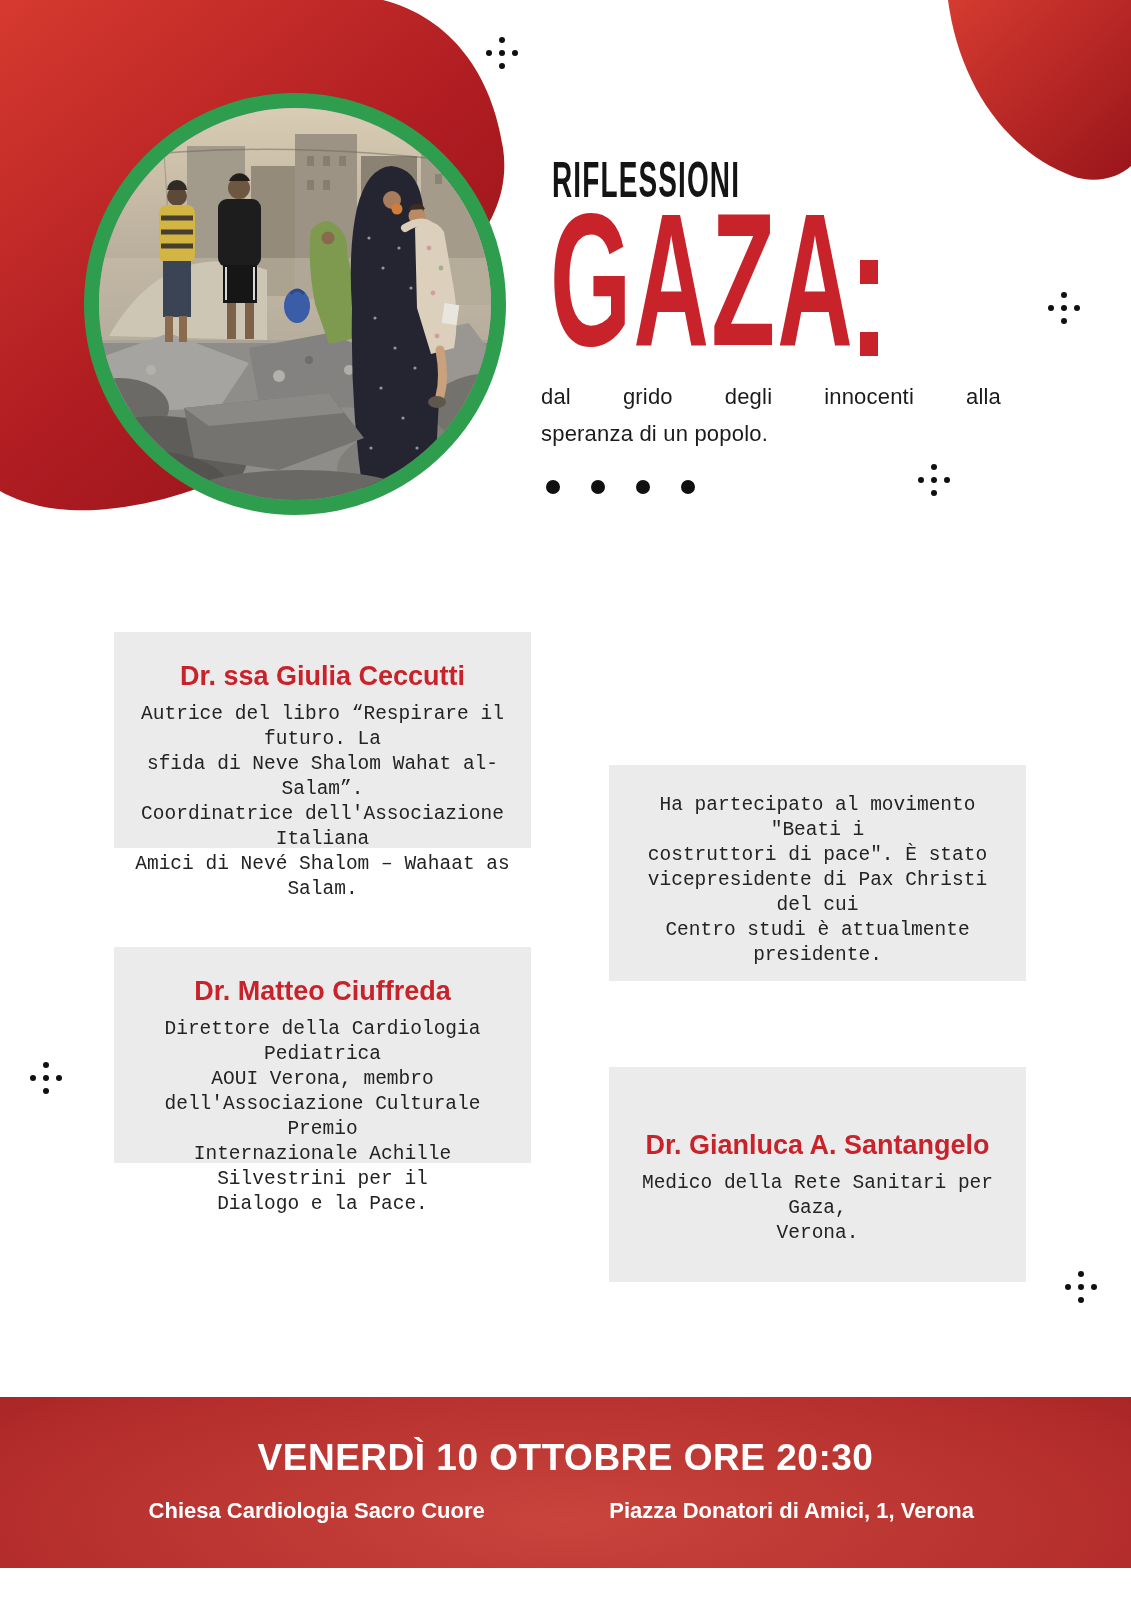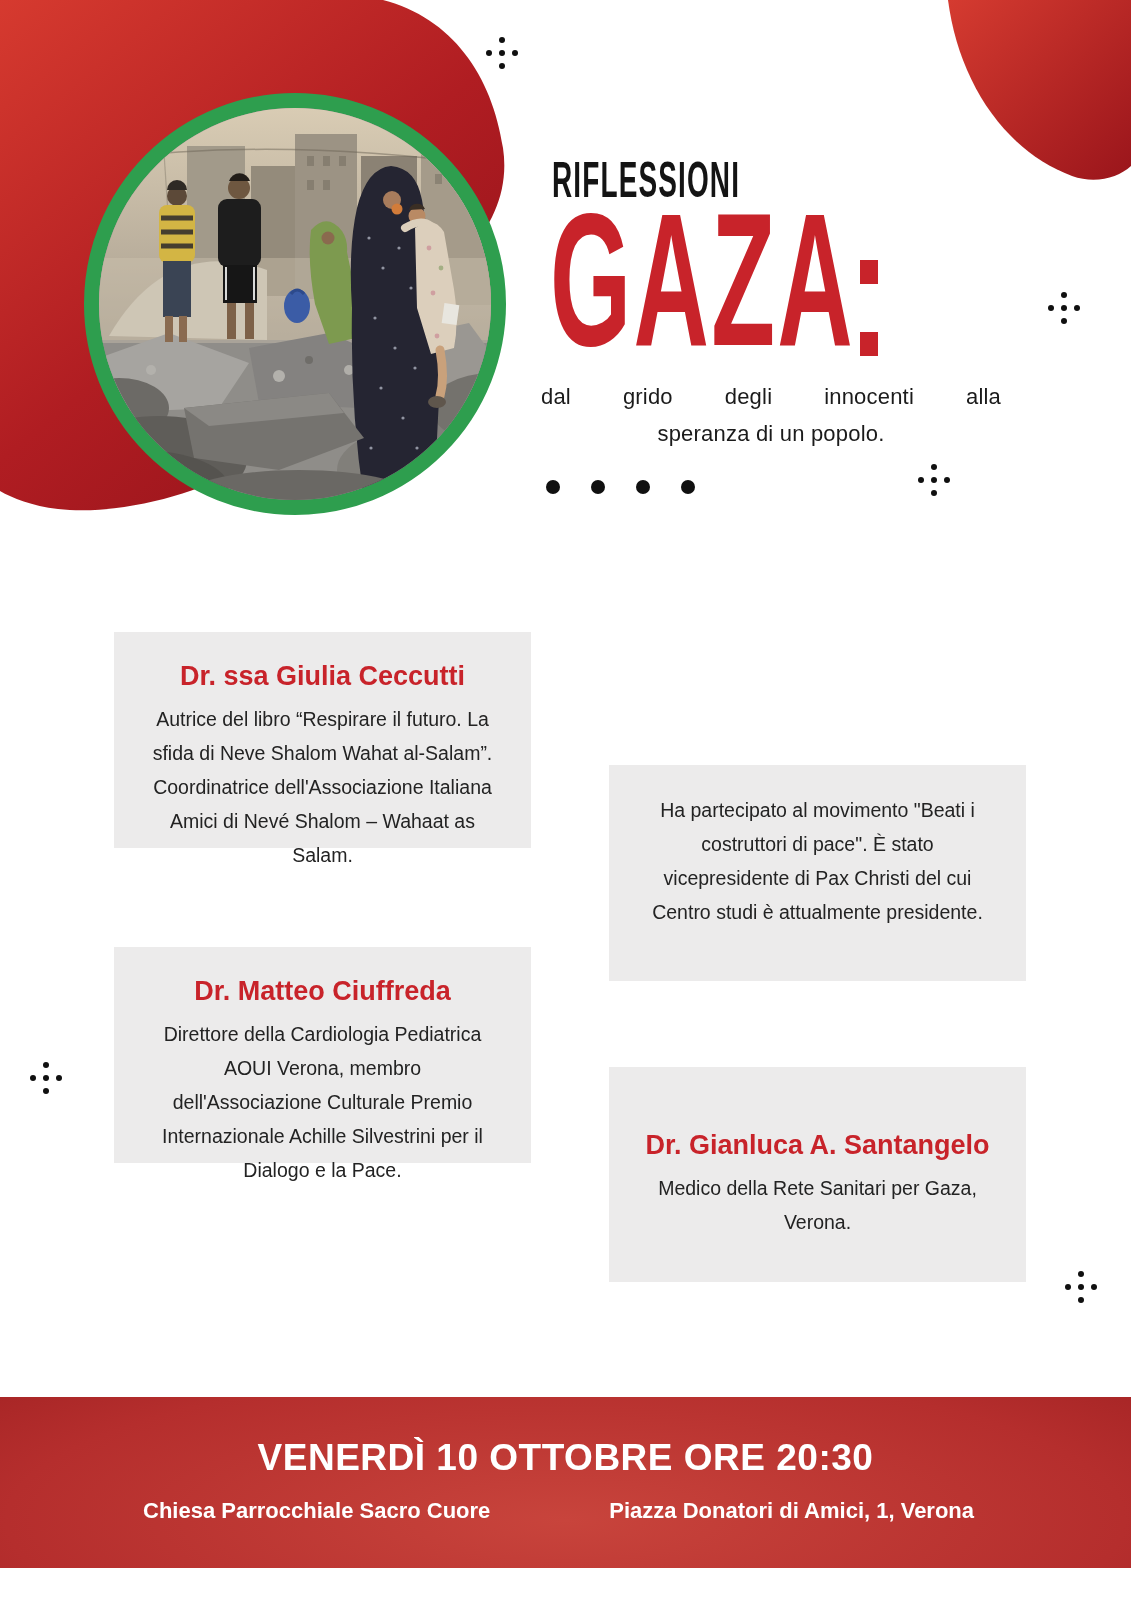--- a/index.html
+++ b/index.html
@@ -19,37 +19,37 @@
   .gaza-text{display:inline-block;font-size:190px;line-height:190px;font-weight:700;
     color:var(--accent-red,#c8232a);letter-spacing:4px;transform:scaleX(0.55);transform-origin:0 0;}
   .gaza-colon{position:absolute;left:860px;top:260px;width:18px;}
   .gaza-colon .csq{position:absolute;left:0;width:18px;height:24px;background:var(--accent-red,#c8232a);}
   .gaza-colon .csq:nth-child(1){top:0;}
   .gaza-colon .csq:nth-child(2){top:72px;}
 
   .subtitle{position:absolute;left:541px;top:378px;width:460px;color:#1b1b1b;
     font-size:22px;line-height:37px;letter-spacing:.2px;}
   .sub1{text-align:justify;text-align-last:justify;}
-  .sub2{text-align:center;}
+  .sub2{text-align:left;}
 
   .dots-row{position:absolute;left:546px;top:480px;display:flex;gap:31px;}
   .dots-row i{display:block;width:14px;height:14px;border-radius:50%;background:#101010;}
 
   .plus{position:absolute;width:32px;height:32px;}
   .plus i{position:absolute;width:6px;height:6px;border-radius:50%;background:#101010;}
   .plus i:nth-child(1){left:13px;top:0;}
   .plus i:nth-child(2){left:0;top:13px;}
   .plus i:nth-child(3){left:13px;top:13px;}
   .plus i:nth-child(4){left:26px;top:13px;}
   .plus i:nth-child(5){left:13px;top:26px;}
 
   .card{position:absolute;width:417px;height:216px;background:var(--card-bg,#ecebeb);
     box-sizing:border-box;padding:28px 18px 15px;text-align:center;}
   .card h2{margin:0 0 10px;font-size:27px;line-height:32px;font-weight:700;color:var(--accent-red,#c8232a);}
-  .card p{margin:0;font-size:19.5px;line-height:34px;color:#232323;white-space:pre-line;}
+  .card p{margin:0;font-size:19.5px;line-height:25px;color:#232323;white-space:pre-line;font-family:Liberation Mono, monospace;}
   .card1{left:114px;top:632px;}
   .card2{left:609px;top:765px;}
   .card3{left:114px;top:947px;}
   .card4{left:609px;top:1067px;height:215px;padding-top:62px;}
 
   .banner{position:absolute;left:0;top:1397px;width:1131px;height:171px;
     background:radial-gradient(95% 170% at 50% 72%, var(--banner-red-light,#c8443c) 0%, #b52e2d 52%, var(--banner-red-dark,#901619) 100%);}
   .when{padding-top:41px;text-align:center;font-size:37px;line-height:40px;font-weight:700;
     color:#ffffff;letter-spacing:.5px;}
   .where{position:absolute;top:102px;left:0;width:100%;height:24px;}
@@ -278,18 +278,18 @@
     <p>Direttore della Cardiologia Pediatrica
 AOUI Verona, membro
 dell'Associazione Culturale Premio
 Internazionale Achille Silvestrini per il
 Dialogo e la Pace.</p>
   </section>
 
   <footer class="banner">
     <div class="when">VENERDÌ 10 OTTOBRE ORE 20:30</div>
     <div class="where">
-      <span class="venue">Chiesa Parrocchiale Sacro Cuore</span>
+      <span class="venue">Chiesa Cardiologia Sacro Cuore</span>
       <span class="address">Piazza Donatori di Amici, 1, Verona</span>
     </div>
   </footer>
 
 </div>
 
 </body></html>

